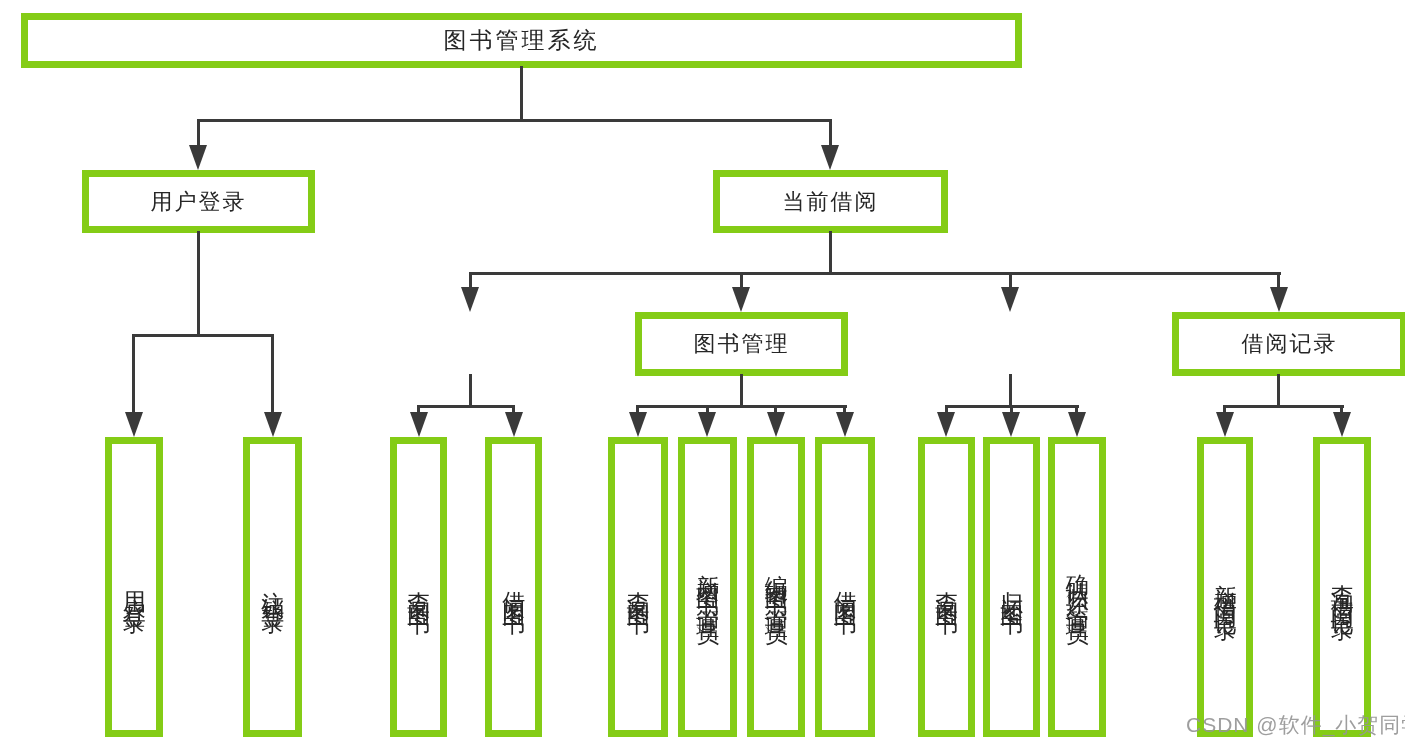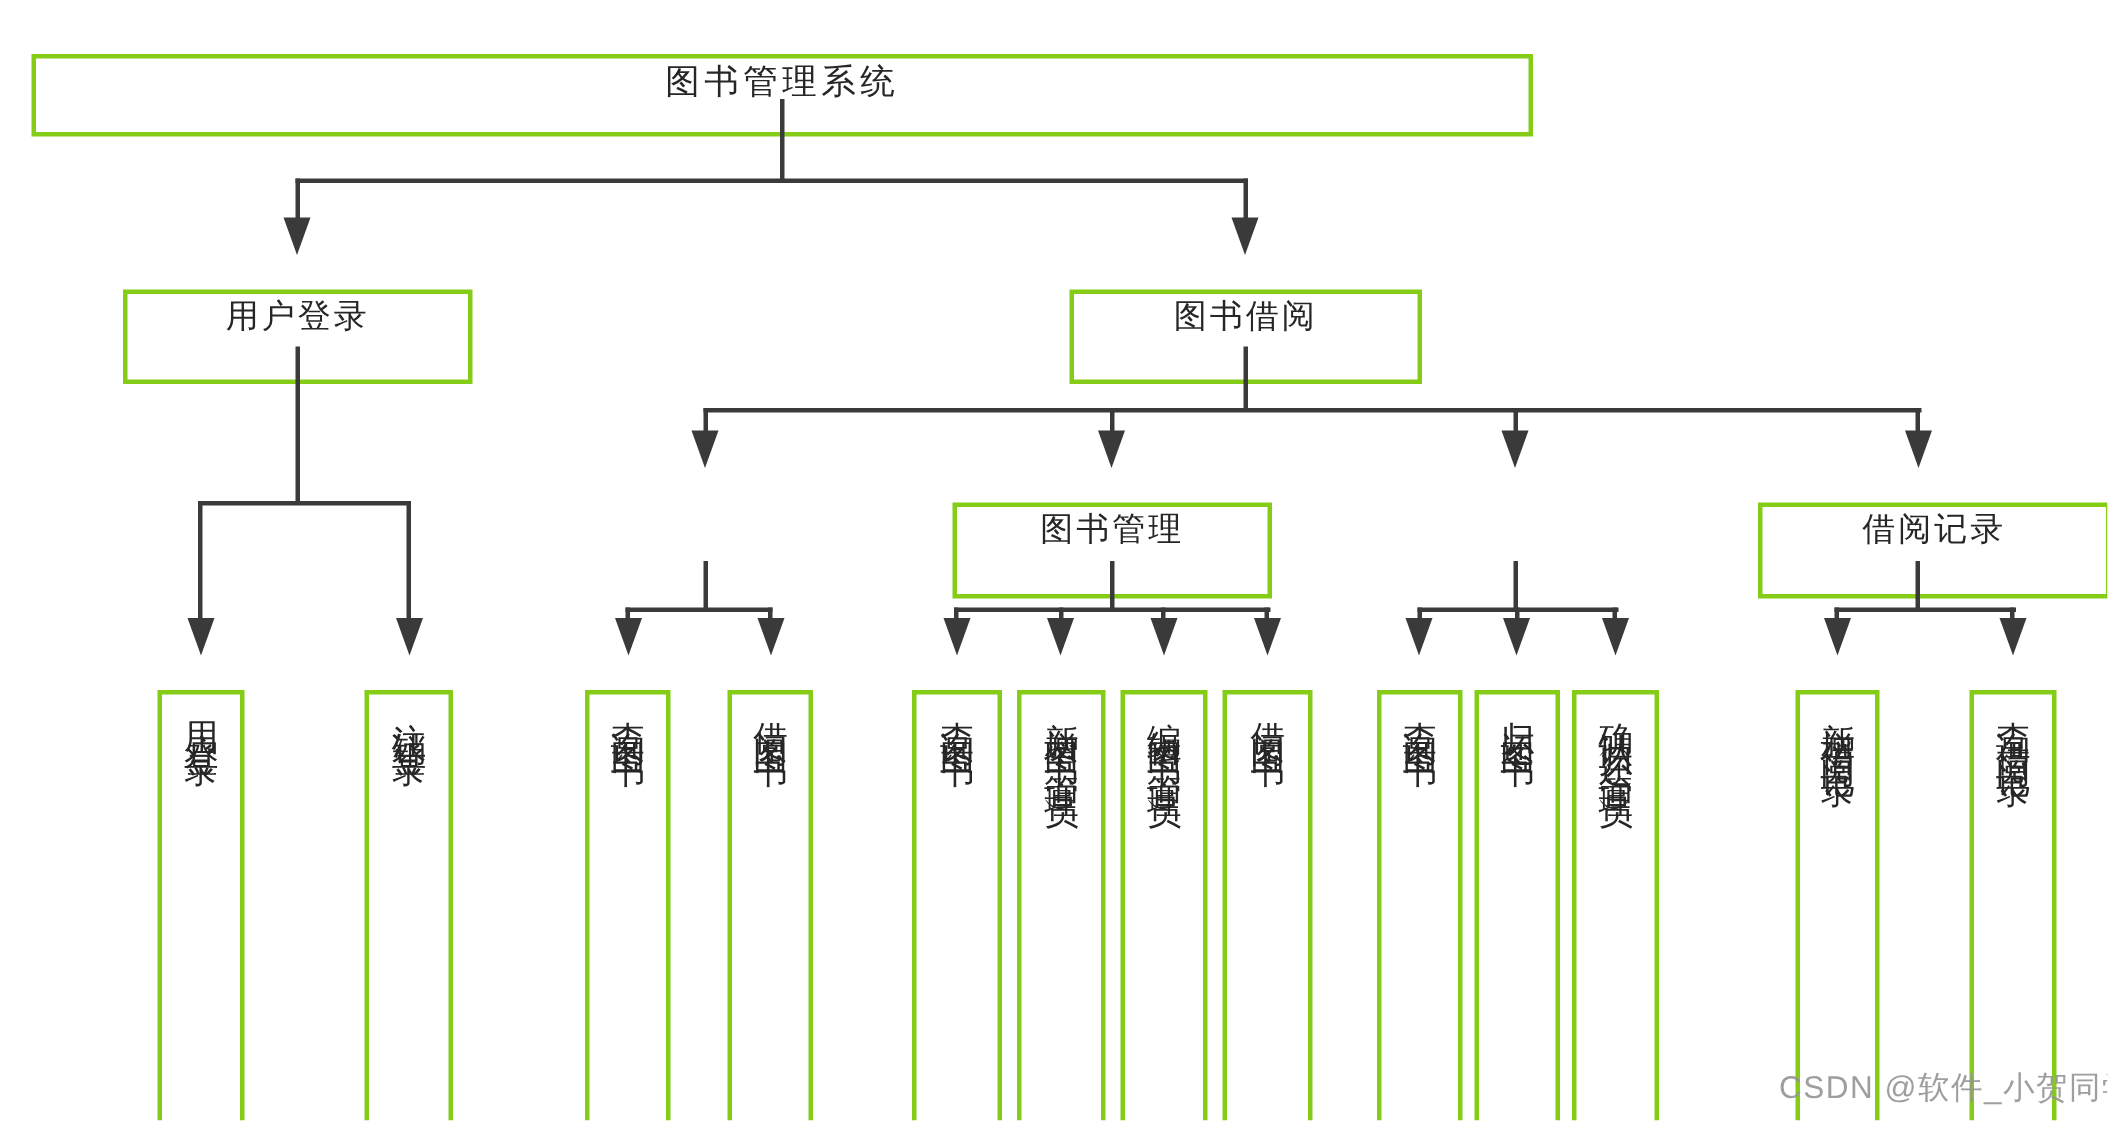--- a/index.html
+++ b/index.html
@@ -3,22 +3,22 @@
 <meta charset="utf-8">
 <style>
   html,body { margin:0; padding:0; background:#ffffff; }
   .canvas {
     position:relative; width:1405px; height:747px; background:#ffffff;
     font-family:"Liberation Sans","DejaVu Sans",sans-serif; color:#262626;
     overflow:hidden;
   }
   .box {
     position:absolute; box-sizing:border-box;
-    border:3px solid #84cc16; background:#ffffff;
-    display:flex; align-items:flex-start; justify-content:center;margin-top:23px;
+    border:7px solid #84cc16; background:#ffffff;
+    display:flex; align-items:center; justify-content:center;
   }
   .title-label { font-size:23px; letter-spacing:3px; font-weight:400; }
   .hlabel { font-size:22px; letter-spacing:2px; font-weight:400; }
   .leaf { top:437px; height:300px; }
   .vtext {
     writing-mode:vertical-rl; text-orientation:mixed;
     font-size:23px; letter-spacing:7px; line-height:1.1; white-space:nowrap;
   }
   .h, .v { position:absolute; background:#3a3a3a; }
   .h { height:3px; }
@@ -47,21 +47,21 @@
   <div class="h" style="left:197px;top:119px;width:635px"></div>
   <div class="v" style="left:197px;top:119px;height:28px"></div>
   <div class="tri" style="left:189px;top:145px"></div>
   <div class="v" style="left:829px;top:119px;height:28px"></div>
   <div class="tri" style="left:821px;top:145px"></div>
 
   <div class="box" style="left:82px;top:170px;width:233px;height:63px">
     <span class="hlabel">用户登录</span>
   </div>
   <div class="box" style="left:713px;top:170px;width:235px;height:63px">
-    <span class="hlabel">图书借阅</span>
+    <span class="hlabel">当前借阅</span>
   </div>
 
   <div class="v" style="left:197px;top:231px;height:105px"></div>
   <div class="h" style="left:132px;top:334px;width:142px"></div>
   <div class="v" style="left:132px;top:334px;height:82px"></div>
   <div class="tri" style="left:125px;top:412px"></div>
   <div class="v" style="left:271px;top:334px;height:82px"></div>
   <div class="tri" style="left:264px;top:412px"></div>
 
   <div class="v" style="left:829px;top:231px;height:43px"></div>

